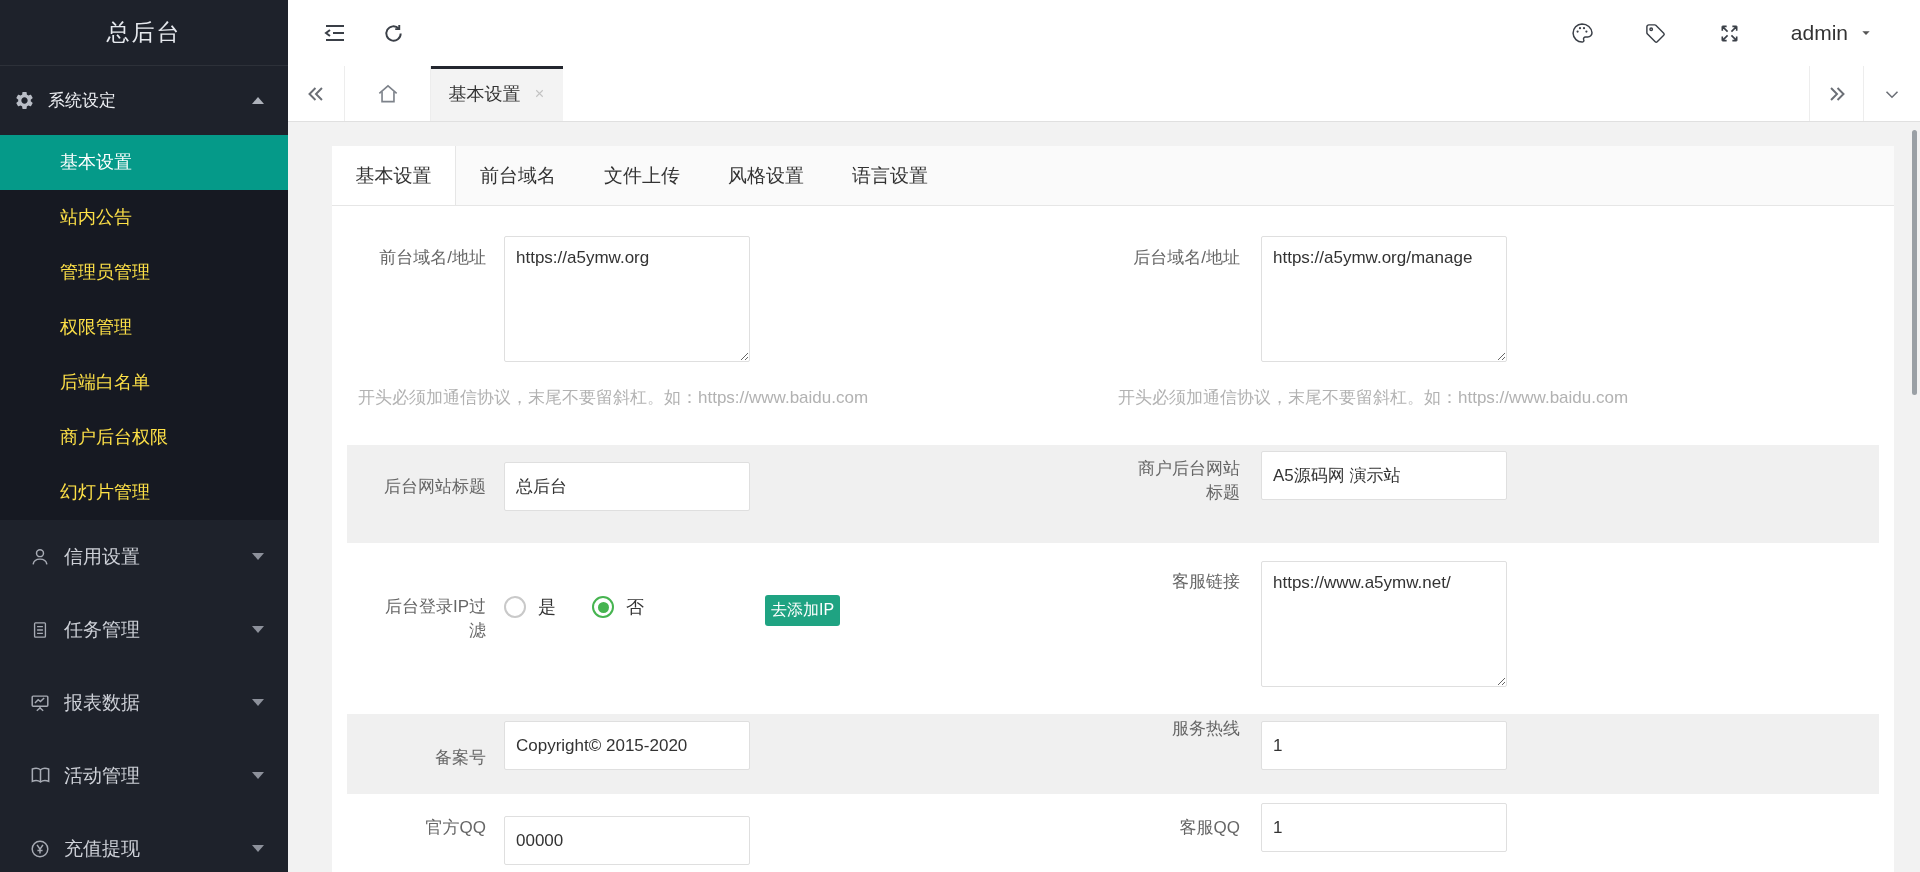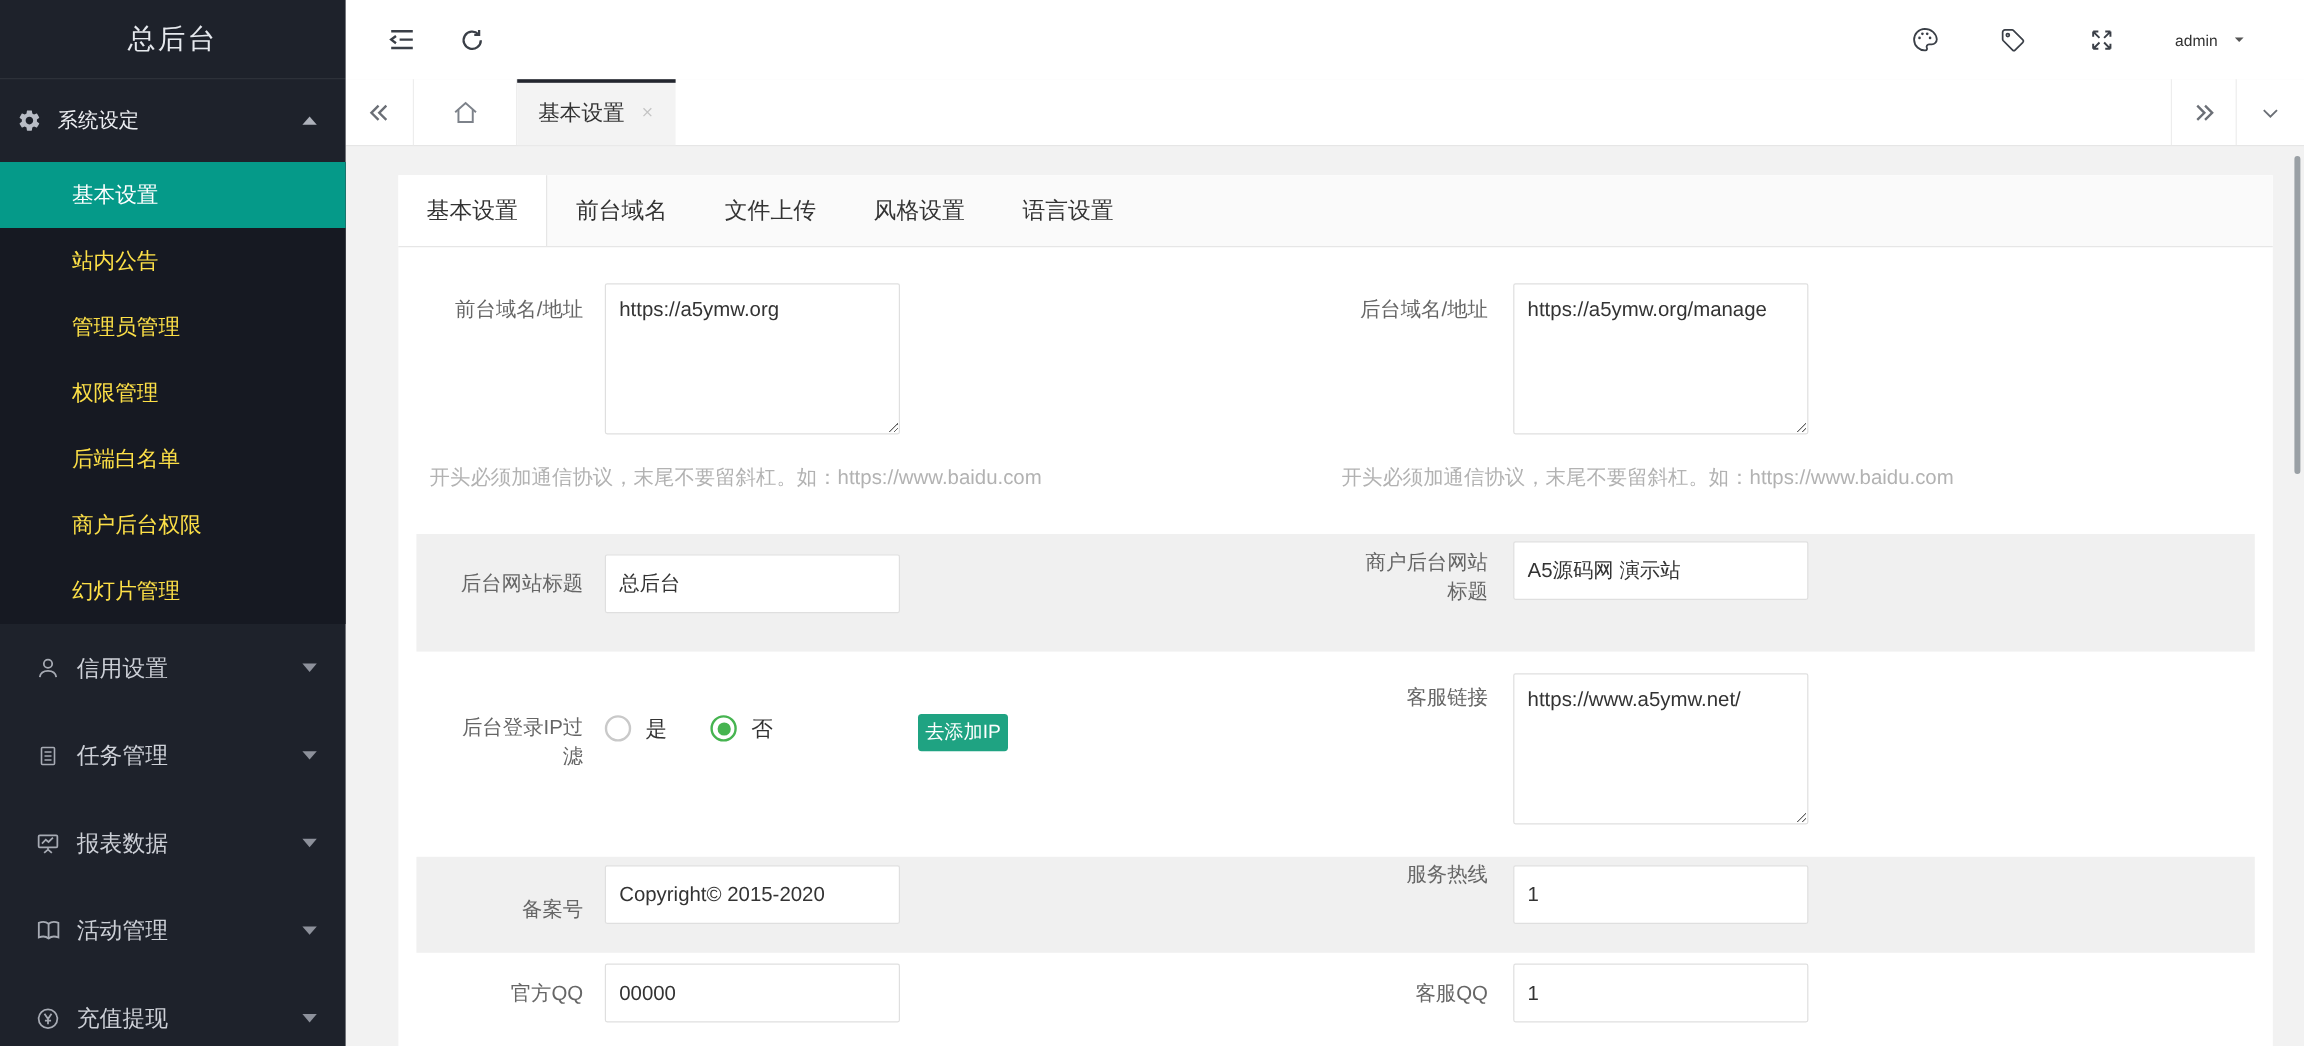--- a/index.html
+++ b/index.html
@@ -20,21 +20,21 @@
   .submenu-item { height:55px; line-height:55px; padding-left:60px; color:#fde047; font-size:18px; cursor:pointer; }
   .submenu-item.active { background:#059a89; color:#ffffff; }
   .menu-item { height:73px; display:flex; align-items:center; padding:0 24px 0 28px; color:#cdd0d7; font-size:19px; cursor:pointer; }
   .menu-item .mi-icon { color:#a7abb4; }
 
   
   .topbar { position:absolute; left:288px; right:0; top:0; height:66px; background:#fff; display:flex; align-items:center; }
   .tb-btn { width:26px; height:26px; color:#3a3f47; display:flex; align-items:center; justify-content:center; cursor:pointer; }
   .tb-left { display:flex; align-items:center; gap:32px; padding-left:34px; }
   .tb-right { margin-left:auto; display:flex; align-items:center; gap:48px; padding-right:46px; }
-  .tb-user { display:flex; align-items:center; gap:10px; color:#333; font-size:13px; cursor:pointer; }
+  .tb-user { display:flex; align-items:center; gap:10px; color:#333; font-size:21px; cursor:pointer; }
   .tb-user .uc { width:16px; height:16px; color:#555; }
 
   
   .tabbar { position:absolute; left:288px; right:0; top:66px; height:56px; background:#fff;
     border-bottom:1px solid #e0e0e0; display:flex; align-items:stretch; }
   .tab-sec { display:flex; align-items:center; justify-content:center; color:#6b6f76; cursor:pointer; }
   .tab-sec.s-prev { width:57px; border-right:1px solid #ededed; }
   .tab-sec.s-home { width:86px; border-right:1px solid #ededed; color:#7d828a; }
   .tab-sec.s-next { width:54px; border-left:1px solid #ededed; }
   .tab-sec.s-drop { width:57px; border-left:1px solid #ededed; }
@@ -297,21 +297,21 @@
         <div class="row gray r4">
           <div class="flabel lab-l" style="top:32px">备案号</div>
           <input class="inp fld fld-l" style="top: 7px;" value="Copyright© 2015-2020">
 
           <div class="flabel lab-r" style="top:3px">服务热线</div>
           <input class="inp fld fld-r" style="top: 7px;" value="1">
         </div>
 
         <div class="row r5">
           <div class="flabel lab-l" style="top:22px">官方QQ</div>
-          <input class="inp fld fld-l" style="top: 9px;" value="00000">
+          <input class="inp fld fld-l" style="top: 22px;" value="00000">
 
           <div class="flabel lab-r" style="top:22px">客服QQ</div>
           <input class="inp fld fld-r" style="top: 9px;" value="1">
         </div>
 
       </div>
     </div>
   </main>
 
   <div class="scroll-thumb"></div>

